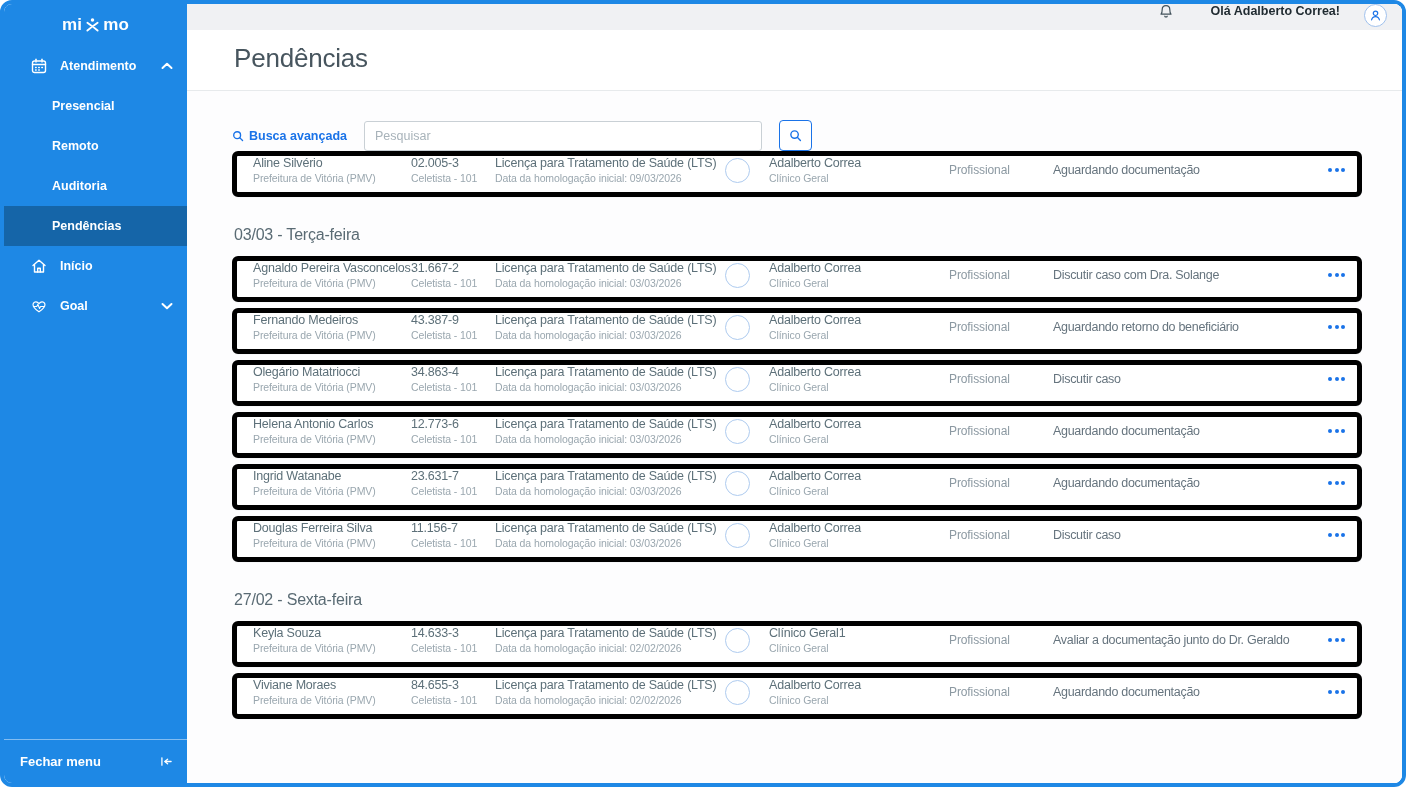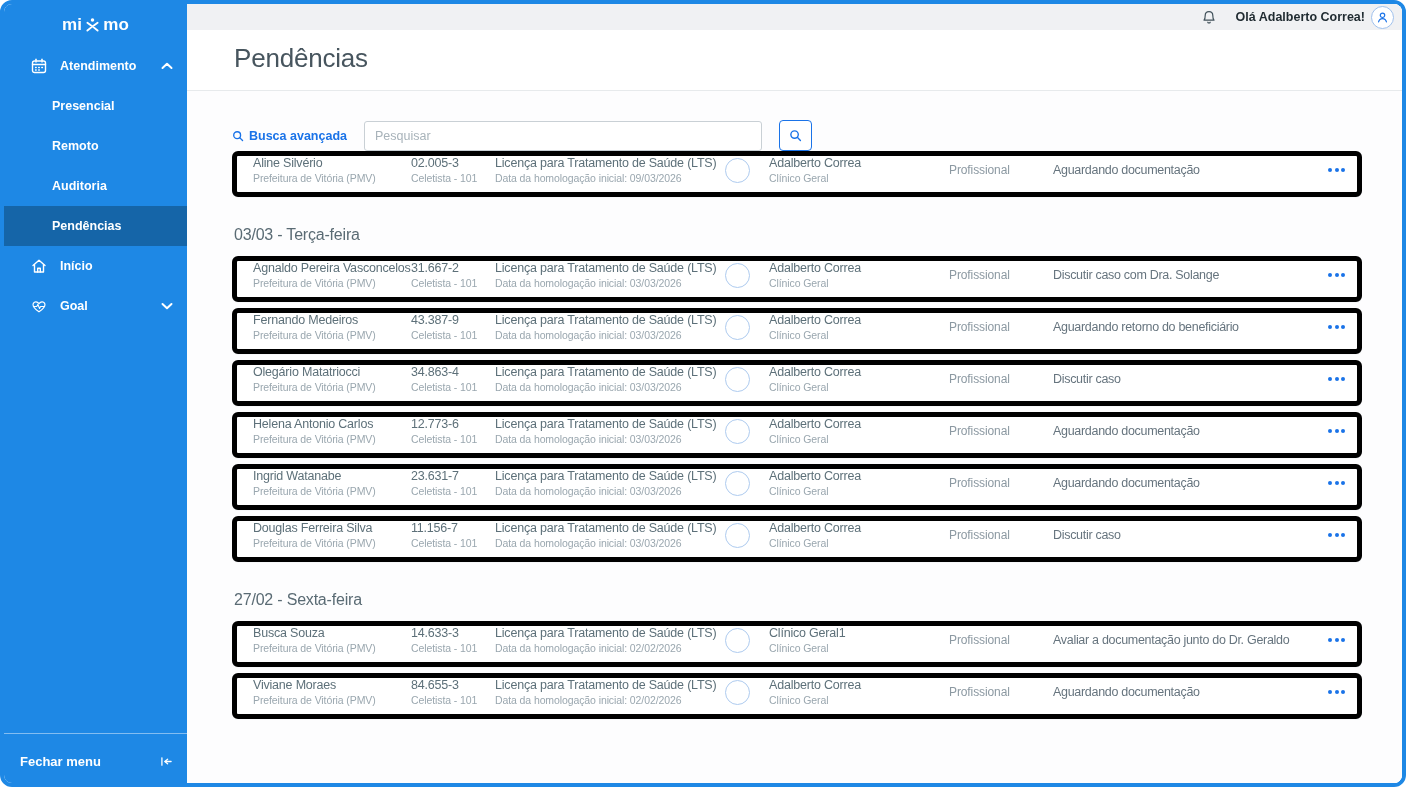--- a/index.html
+++ b/index.html
@@ -12,25 +12,25 @@
   body{margin:0;background:#fff;font-family:"Liberation Sans",sans-serif;-webkit-font-smoothing:antialiased}
   .window{width:1406px;height:787px;border:4px solid var(--winborder);border-radius:12px;overflow:hidden;display:flex;background:#fff}
 
   
   .sidebar{width:183px;min-width:183px;background:var(--sidebar);color:#fff;display:flex;flex-direction:column;font-size:12.5px}
   .logo{height:42px;display:flex;align-items:center;justify-content:center;gap:4px;font-size:17px;font-weight:600;letter-spacing:.2px}
   .side-item{height:40px;display:flex;align-items:center;padding:0 14px 0 27px;gap:13px;cursor:pointer;font-weight:600}
   .side-item .chev{margin-left:auto;display:flex}
   .side-sub{height:40px;display:flex;align-items:center;padding-left:48px;cursor:pointer;font-weight:600}
   .side-sub.active{background:var(--sidebar-active)}
-  .side-footer{margin-top:auto;border-top:1px solid rgba(255,255,255,.45);padding:20px 14px 14px 16px;display:flex;align-items:center;justify-content:space-between;font-weight:700;font-size:13px;cursor:pointer}
+  .side-footer{margin-top:auto;border-top:1px solid rgba(255,255,255,.45);padding:14px 14px 14px 16px;display:flex;align-items:center;justify-content:space-between;font-weight:700;font-size:13px;cursor:pointer}
 
   
   .main{flex:1;display:flex;flex-direction:column;background:#fff;min-width:0}
-  .topbar{height:26px;min-height:26px;background:#F0F1F3;display:flex;align-items:center;justify-content:flex-end;padding-right:8px;gap:6px}
+  .topbar{height:26px;min-height:26px;background:#F0F1F3;display:flex;align-items:flex-start;justify-content:flex-end;padding-right:15px;gap:24px}
   .bell{color:#42525B;display:flex;cursor:pointer;margin-right:14px}
   .greeting{font-size:12.5px;font-weight:700;color:#1F2A30}
   .avatar{width:23px;height:23px;border:1.5px solid #9FC0EC;border-radius:50%;background:#fff;display:flex;align-items:center;justify-content:center;color:var(--accent);cursor:pointer}
   .title-band{padding:13px 0 16px 47px;border-bottom:1px solid #E7EAEC}
   .title-band h1{margin:0;font-size:26px;font-weight:400;color:#47555E;letter-spacing:-.2px}
   .content{flex:1;padding:0 40px 0 45px;overflow:hidden;background:#FDFDFE}
 
   
   .search-row{margin-top:29px;display:flex;align-items:center;justify-content:flex-start;gap:17px}
   .adv{display:flex;align-items:center;gap:5px;color:var(--accent);font-size:12.5px;font-weight:700;cursor:pointer;text-decoration:none}
@@ -383,21 +383,21 @@
                 <i class="dot"></i>
                 <i class="dot"></i>
                 <i class="dot"></i>
               </div>
             </div>
           </div>
           <div class="group-section">
             <div class="group-header">27/02 - Sexta-feira</div>
             <div class="row-card">
               <div class="cell c-name">
-                <div class="primary">Busca Souza</div>
+                <div class="primary">Keyla Souza</div>
                 <div class="secondary">Prefeitura de Vitória (PMV)</div>
               </div>
               <div class="cell c-reg">
                 <div class="primary">14.633-3</div>
                 <div class="secondary">Celetista - 101</div>
               </div>
               <div class="cell c-lic">
                 <div class="primary">Licença para Tratamento de Saúde (LTS)</div>
                 <div class="secondary">Data da homologação inicial: 02/02/2026</div>
               </div>

